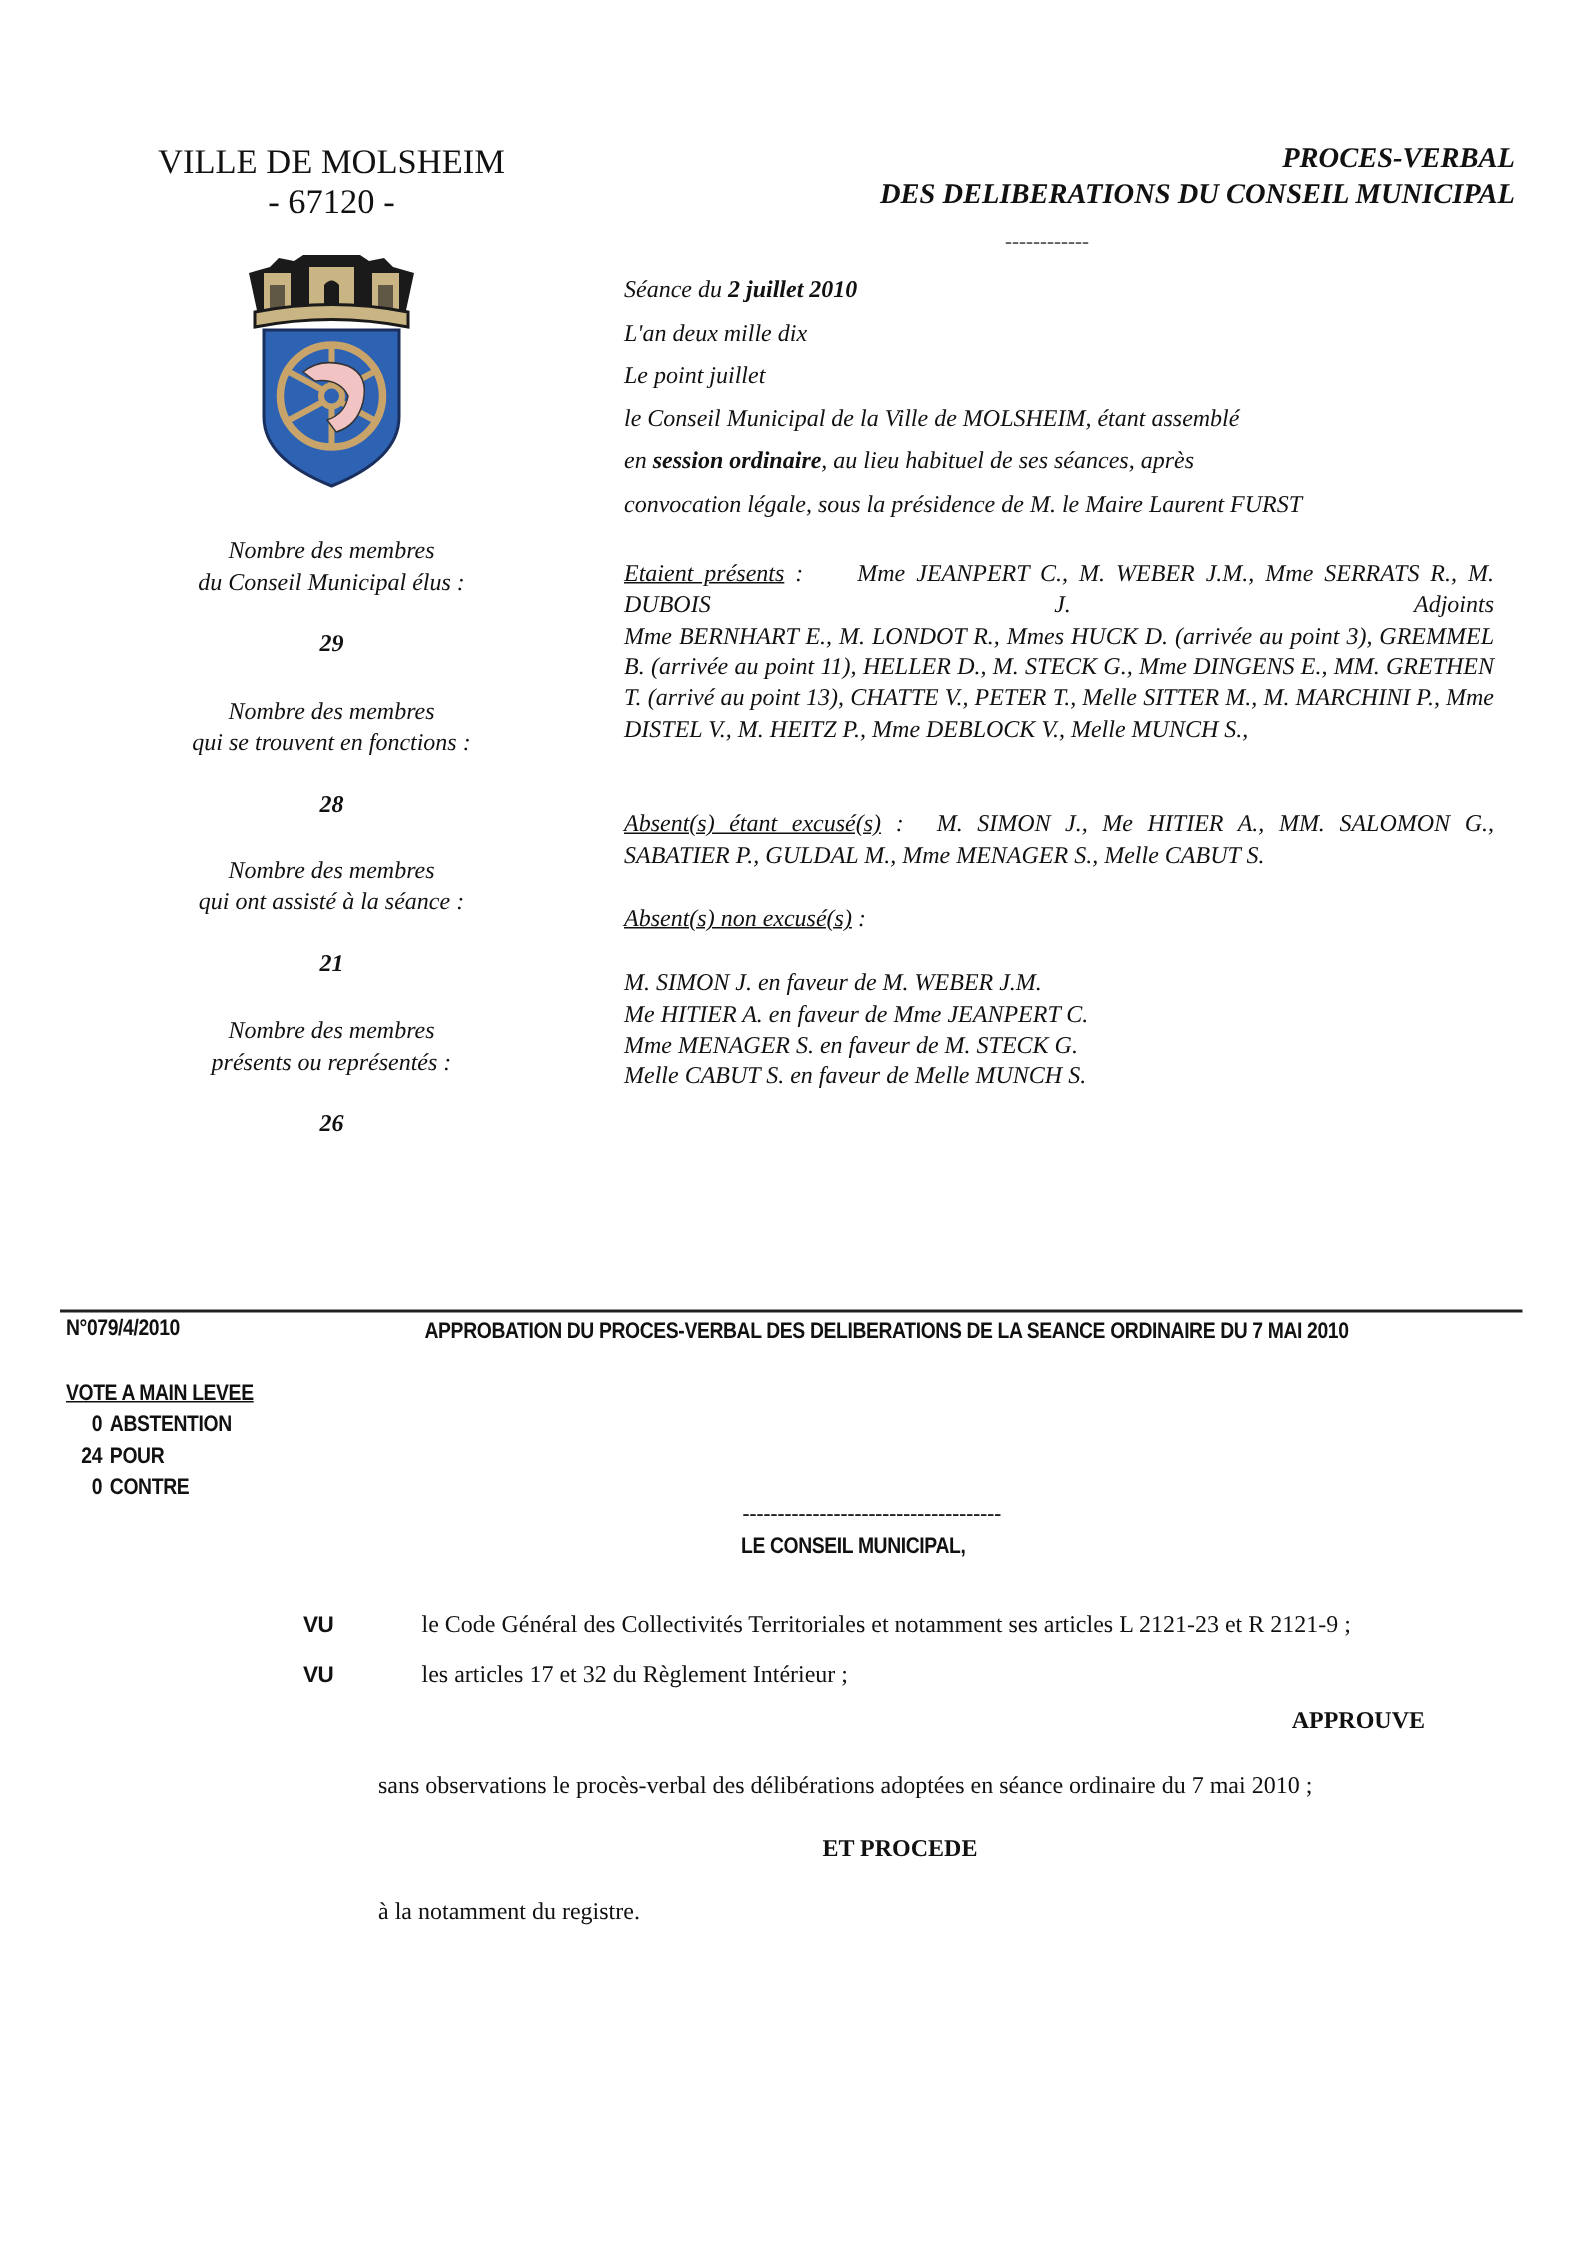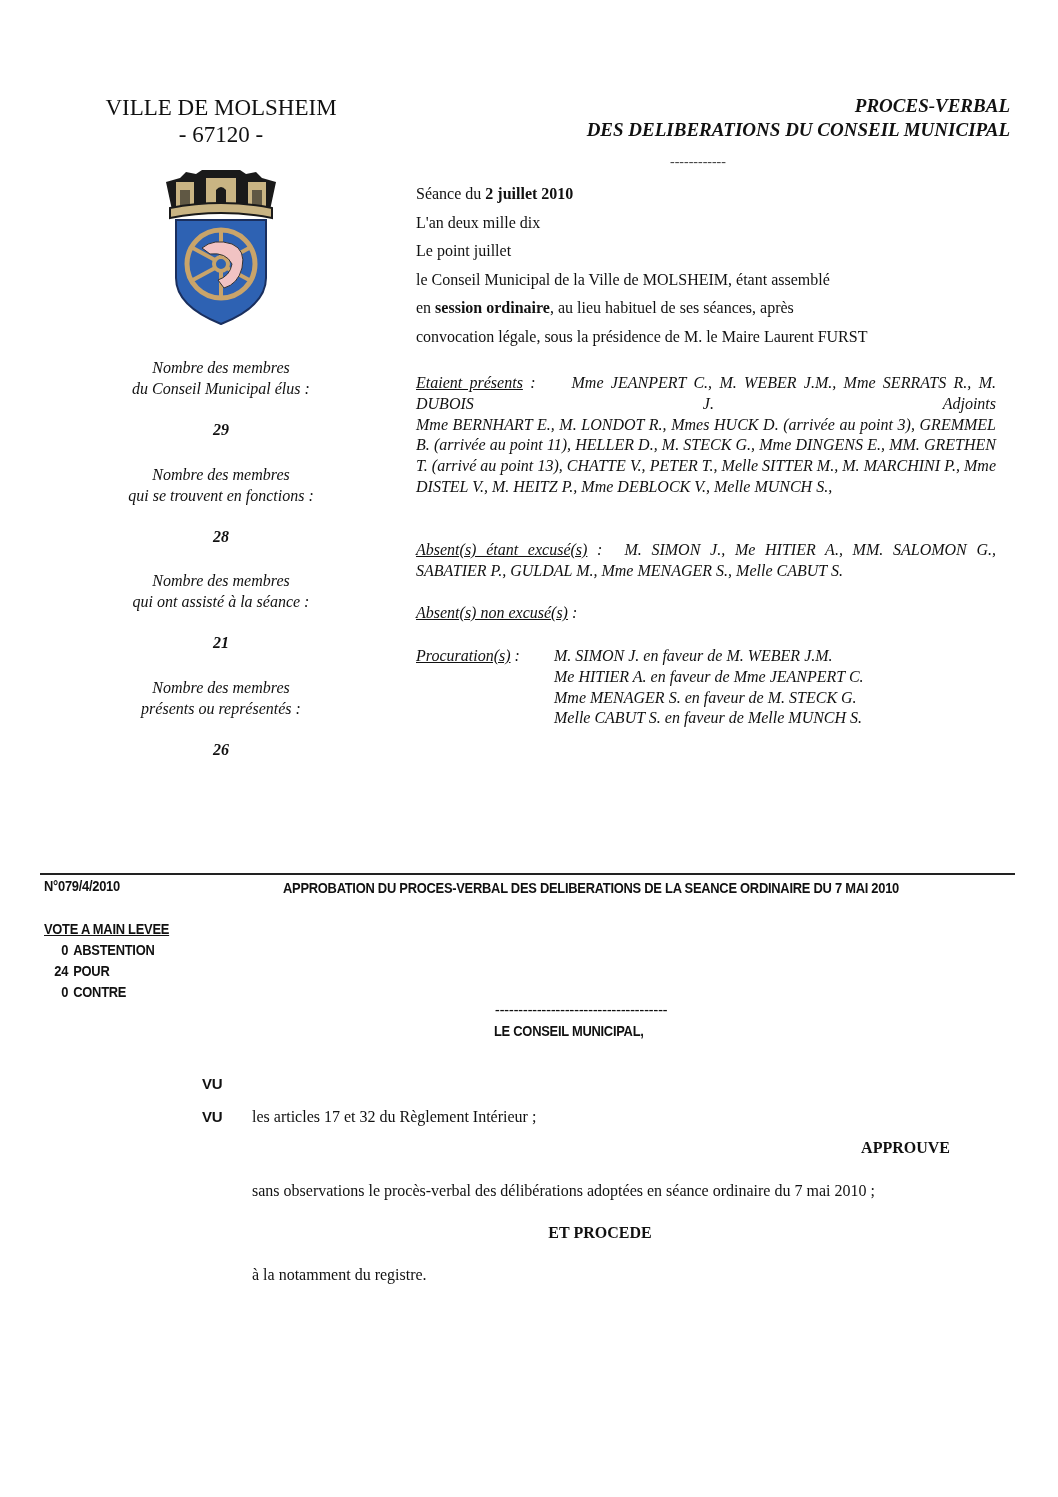--- a/index.html
+++ b/index.html
@@ -9,38 +9,38 @@
     }
     .abs { position: absolute; }
     .left-col { left: 100px; width: 242px; text-align: center; }
     .city { top: 94px; font-size: 23px; line-height: 27px; }
     .crest { left: 162px; top: 160px; width: 118px; height: 166px; }
     .stat-label { font-style: italic; font-size: 16px; line-height: 21px; }
     .stat-val { font-style: italic; font-weight: bold; font-size: 16px; }
     .title { left: 410px; width: 600px; text-align: right; top: 94px;
       font-style: italic; font-weight: bold; font-size: 19px; line-height: 24px; }
     .dashes-small { left: 670px; top: 154px; font-size: 14px; color: #444; }
-    .seance { left: 416px; width: 600px; font-size: 16px; }
+    .seance { left: 416px; width: 600px; font-style: italic; font-size: 16px; }
     .seance div { height: 28.6px; line-height: 28px; }
     .para { left: 416px; width: 580px; font-style: italic; font-size: 16px; line-height: 20.8px; text-align: justify; }
     .ul { text-decoration: underline; }
     .proc-row { display: flex; }
     .proc-label { width: 138px; flex: none; }
     .rule { left: 40px; width: 975px; top: 873px; height: 0; border-top: 2px solid #222; }
     .cond { font-family: "Liberation Sans", "DejaVu Sans", sans-serif; font-weight: bold; font-size: 15px;
       letter-spacing: -0.3px; transform: scaleX(0.86); transform-origin: left top; }
     .num { left: 44px; top: 877px; }
     .delib-title { left: 283px; top: 877px; width: 845px; line-height: 21px; text-align: justify; text-align-last: left; }
     .vote { left: 44px; top: 918px; line-height: 21px; }
     .vote .hdr { text-decoration: underline; }
     .vote-row { display: flex; }
     .vote-n { width: 28px; text-align: right; padding-right: 6px; }
     .dashes-big { left: 495px; top: 1002px; font-size: 14px; font-weight: bold; }
     .council { left: 494px; top: 1022px; }
-    .body-txt { font-family: "Liberation Serif", serif; font-size: 16px; }
+    .body-txt { font-family: "Liberation Serif", serif; font-size: 16px; gap: 29px; }
     .vu-row { left: 202px; width: 820px; display: flex; }
     .vu-lbl { width: 50px; font-weight: bold; }
     .center-bold { left: 250px; width: 700px; text-align: center; font-weight: bold; font-size: 16px; }
   </style>
 </head>
 <body>
 
 <div class="abs left-col city">
   <div>VILLE DE MOLSHEIM</div>
   <div>- 67120 -</div>
@@ -121,21 +121,20 @@
 <div class="abs para" style="top:540px;">
   <span class="ul">Absent(s) étant excusé(s)</span><span> :</span><span style="display:inline-block;width:22px;"></span><span>M. SIMON J., Me HITIER A., MM. SALOMON G., SABATIER P., GULDAL M., Mme MENAGER S., Melle CABUT S.</span>
 </div>
 
 <div class="abs para" style="top:603px;">
   <span class="ul">Absent(s) non excusé(s)</span><span> :</span>
 </div>
 
 <div class="abs para" style="top:646px;">
   <div class="proc-row">
-    <div class="proc-label"><span class="ul">Procuration(s)</span><span> :</span></div>
     <div>
       <div>M. SIMON J. en faveur de M. WEBER J.M.</div>
       <div>Me HITIER A. en faveur de Mme JEANPERT C.</div>
       <div>Mme MENAGER S. en faveur de M. STECK G.</div>
       <div>Melle CABUT S. en faveur de Melle MUNCH S.</div>
     </div>
   </div>
 </div>
 
 <div class="abs rule"></div>
@@ -157,20 +156,21 @@
       <span class="vote-n">0</span>
       <span>CONTRE</span>
     </div>
 </div>
 
 <div class="abs dashes-big">-------------------------------------</div>
 <div class="abs cond council">LE CONSEIL MUNICIPAL,</div>
 
 <div class="abs vu-row body-txt" style="top:1075px;">
   <span class="vu-lbl cond" style="transform:none;">VU</span>
+    <span>le Code Général des Collectivités Territoriales et notamment ses articles L 2121-23 et R 2121-9 ;</span>
 </div>
 <div class="abs vu-row body-txt" style="top:1108px;">
   <span class="vu-lbl cond" style="transform:none;">VU</span>
     <span>les articles 17 et 32 du Règlement Intérieur ;</span>
 </div>
 
 <div class="abs center-bold" style="top:1139px;text-align:right;">APPROUVE</div>
 <div class="abs body-txt" style="left:252px; top:1182px;">sans observations le procès-verbal des délibérations adoptées en séance ordinaire du 7 mai 2010 ;</div>
 <div class="abs center-bold" style="top:1224px;">ET PROCEDE</div>
 <div class="abs body-txt" style="left:252px; top:1266px;">à la notamment du registre.</div>

